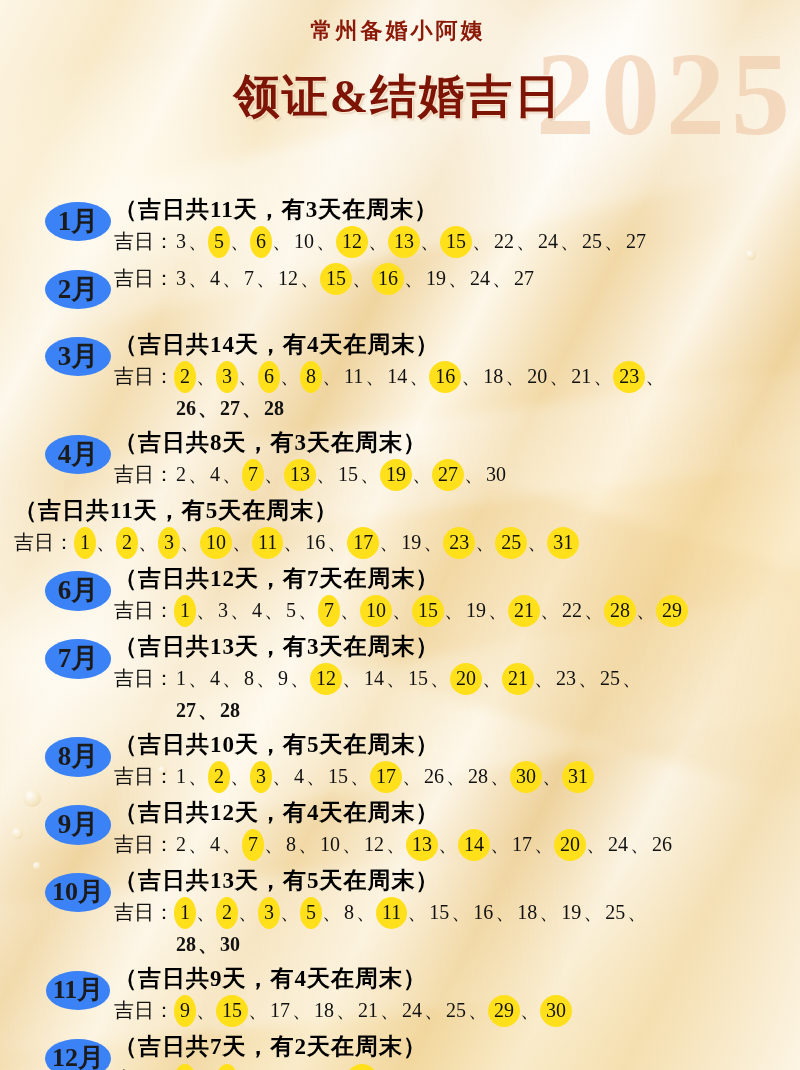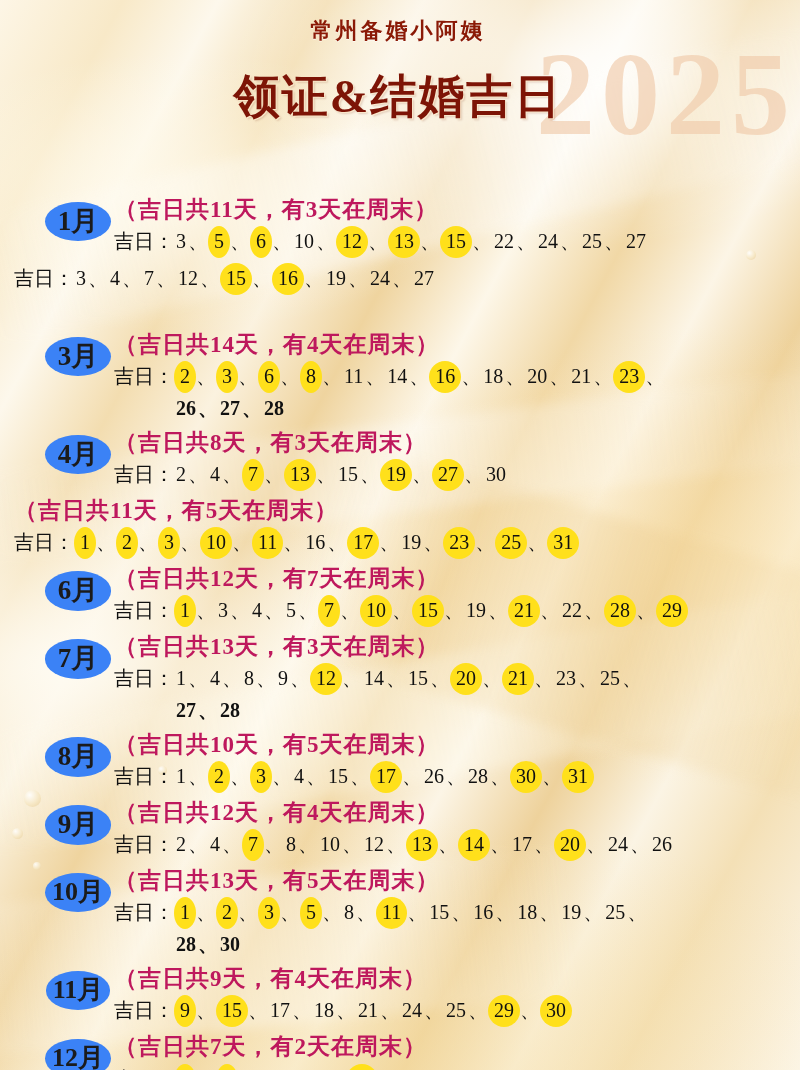--- a/index.html
+++ b/index.html
@@ -156,21 +156,21 @@
   }
   .badge-oval.wide { padding: 5px 7px 6px; font-size: 26px; }
 
   .month-body {
     flex: 1 1 auto;
     padding-top: 4px;
   }
   .summary {
     font-size: 23px;
     font-weight: bold;
-    color: #be185d;
+    color: #000000;
     letter-spacing: 1px;
     line-height: 1.35;
     font-family: "Liberation Serif", "DejaVu Serif", serif;
   }
   .days-line {
     font-size: 20px;
     color: #111;
     line-height: 1.45;
     margin-top: 1px;
     font-family: "Liberation Serif", "DejaVu Serif", serif;
@@ -219,20 +219,21 @@
 
   <div class="months" id="months">
       <div class="month-row">
         <div class="month-badge"><span class="badge-oval">1月</span></div>
         <div class="month-body">
           <div class="summary">（吉日共11天，有3天在周末）</div>
           <div class="days-line"><span class="lbl">吉日：</span><span class="day">3</span><span class="sep">、</span><span class="day hl">5</span><span class="sep">、</span><span class="day hl">6</span><span class="sep">、</span><span class="day">10</span><span class="sep">、</span><span class="day hl">12</span><span class="sep">、</span><span class="day hl">13</span><span class="sep">、</span><span class="day hl">15</span><span class="sep">、</span><span class="day">22</span><span class="sep">、</span><span class="day">24</span><span class="sep">、</span><span class="day">25</span><span class="sep">、</span><span class="day">27</span></div>
         </div>
       </div>
       <div class="month-row">
+        <div class="month-badge"><span class="badge-oval">2月</span></div>
         <div class="month-body">
           <div class="days-line"><span class="lbl">吉日：</span><span class="day">3</span><span class="sep">、</span><span class="day">4</span><span class="sep">、</span><span class="day">7</span><span class="sep">、</span><span class="day">12</span><span class="sep">、</span><span class="day hl">15</span><span class="sep">、</span><span class="day hl">16</span><span class="sep">、</span><span class="day">19</span><span class="sep">、</span><span class="day">24</span><span class="sep">、</span><span class="day">27</span></div>
         </div>
       </div>
       <div class="month-row">
         <div class="month-badge"><span class="badge-oval">3月</span></div>
         <div class="month-body">
           <div class="summary">（吉日共14天，有4天在周末）</div>
           <div class="days-line"><span class="lbl">吉日：</span><span class="day hl">2</span><span class="sep">、</span><span class="day hl">3</span><span class="sep">、</span><span class="day hl">6</span><span class="sep">、</span><span class="day hl">8</span><span class="sep">、</span><span class="day">11</span><span class="sep">、</span><span class="day">14</span><span class="sep">、</span><span class="day hl">16</span><span class="sep">、</span><span class="day">18</span><span class="sep">、</span><span class="day">20</span><span class="sep">、</span><span class="day">21</span><span class="sep">、</span><span class="day hl">23</span><span class="sep">、</span></div>
           <div class="days-line days-cont"><span class="day">26</span><span class="sep">、</span><span class="day">27</span><span class="sep">、</span><span class="day">28</span></div>

